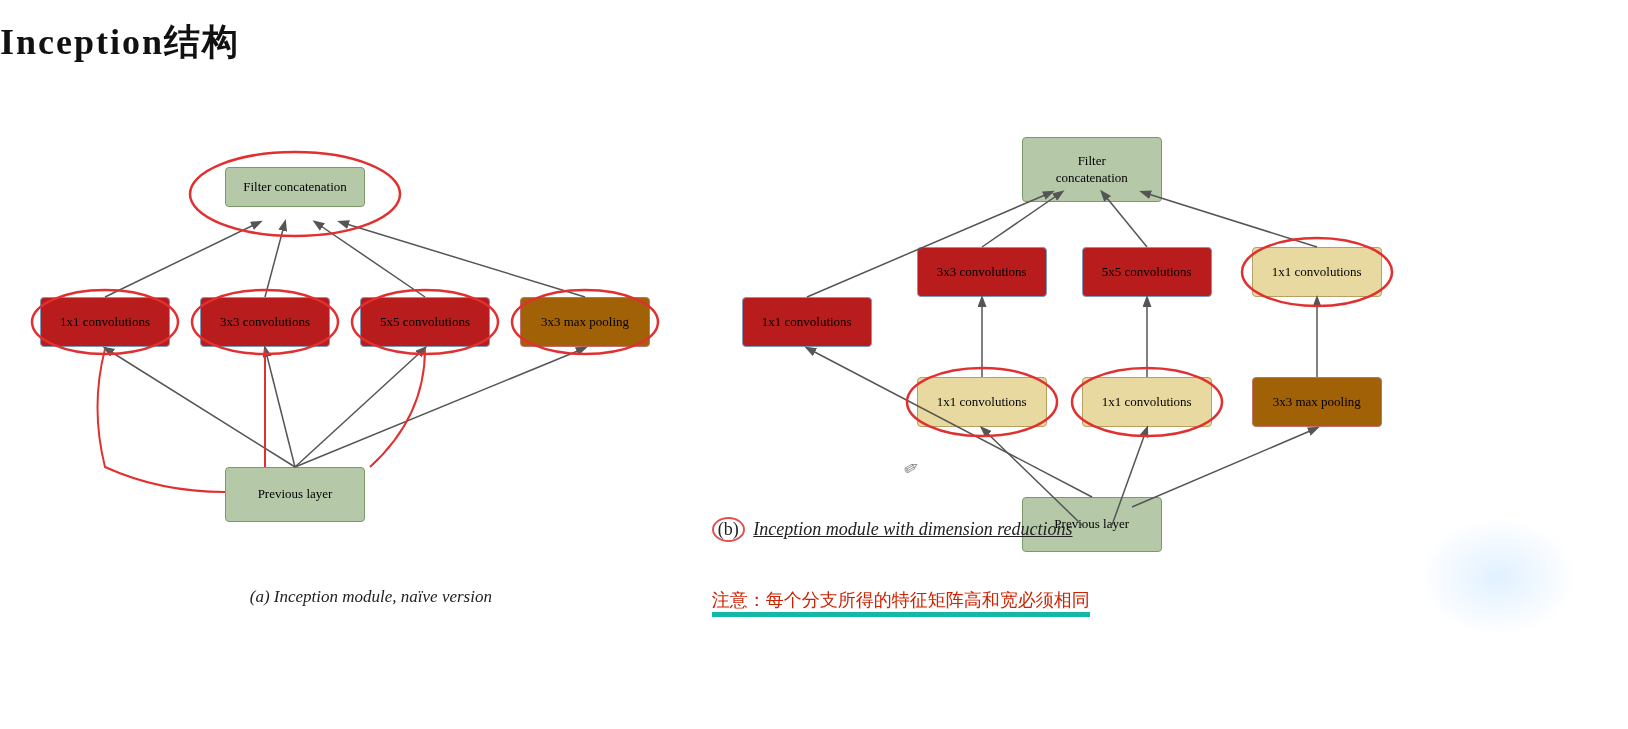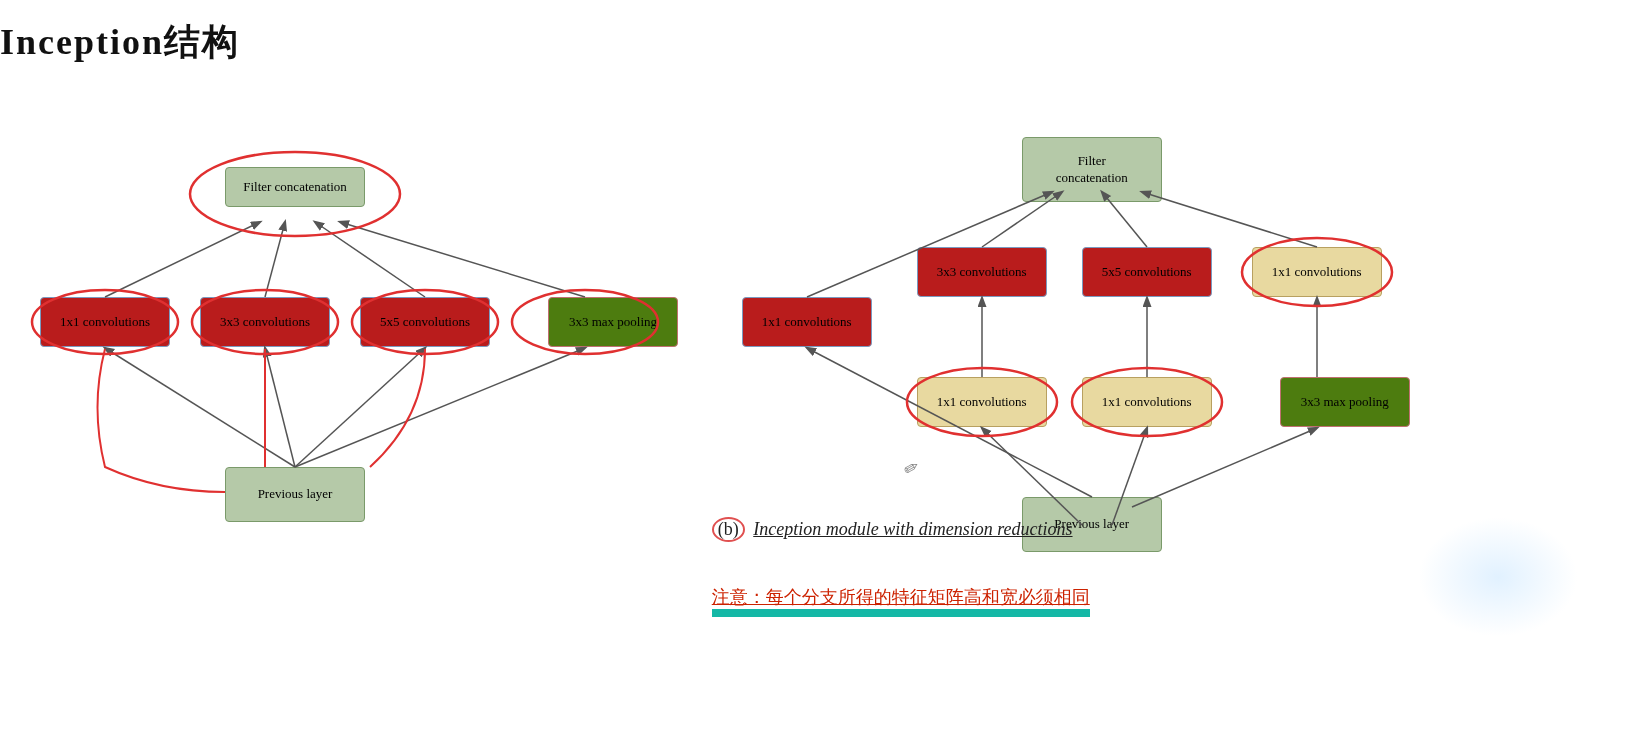--- a/index.html
+++ b/index.html
@@ -64,23 +64,22 @@
       background: #b91c1c;
       border-color: #7a9ac0;
     }
 
     .box-yellow {
       background: #e8d9a0;
       border-color: #b8a060;
     }
 
     .box-pink {
-      background: #4d7c0f;
+      background: #a16207;
       border-color: #c07070;
-      margin-left: 28px;
     }
 
     
     .arrow-svg {
       position: absolute;
       top: 0; left: 0;
       width: 100%;
       height: 100%;
       pointer-events: none;
     }
@@ -98,23 +97,22 @@
       position: absolute;
       bottom: 60px;
       left: 0;
       right: 0;
       text-align: center;
       font-size: 18px;
       color: #222;
     }
 
     .note-underline {
-      border-bottom: 8px solid #14b8a6;
+      border-bottom: 5px solid #14b8a6;
       display: inline-block;
-      text-decoration: underline;
     }
 
     .b-label {
       display: inline-block;
       border: 2px solid #e05050;
       border-radius: 50%;
       padding: 0 4px;
       color: #222;
       font-size: 18px;
       font-style: normal;
@@ -177,20 +175,21 @@
 
       <ellipse cx="395" cy="245" rx="73" ry="32" fill="none" stroke="#e03030" stroke-width="2.5"></ellipse>
 
       <ellipse cx="555" cy="245" rx="73" ry="32" fill="none" stroke="#e03030" stroke-width="2.5"></ellipse>
 
       <path d="M75,272 Q60,330 75,390 Q130,415 195,415" fill="none" stroke="#e03030" stroke-width="2" stroke-dasharray="0"></path>
       <path d="M235,272 Q235,350 235,390" fill="none" stroke="#e03030" stroke-width="2"></path>
       <path d="M395,272 Q395,340 340,390" fill="none" stroke="#e03030" stroke-width="2"></path>
     </svg>
 
+    <div class="caption" style="font-style:italic; bottom:30px; font-size:17px;">(a)  Inception module, naïve version</div>
   </div>
 
   <div class="diagram-right">
 
     <div class="box box-green" style="left:310px; top:60px; width:140px; height:65px;">Filter<br>concatenation</div>
 
     <div class="box box-blue" style="left:30px; top:220px; width:130px; height:50px;">1x1 convolutions</div>
 
     <div class="box box-blue" style="left:205px; top:170px; width:130px; height:50px;">3x3 convolutions</div>
 

